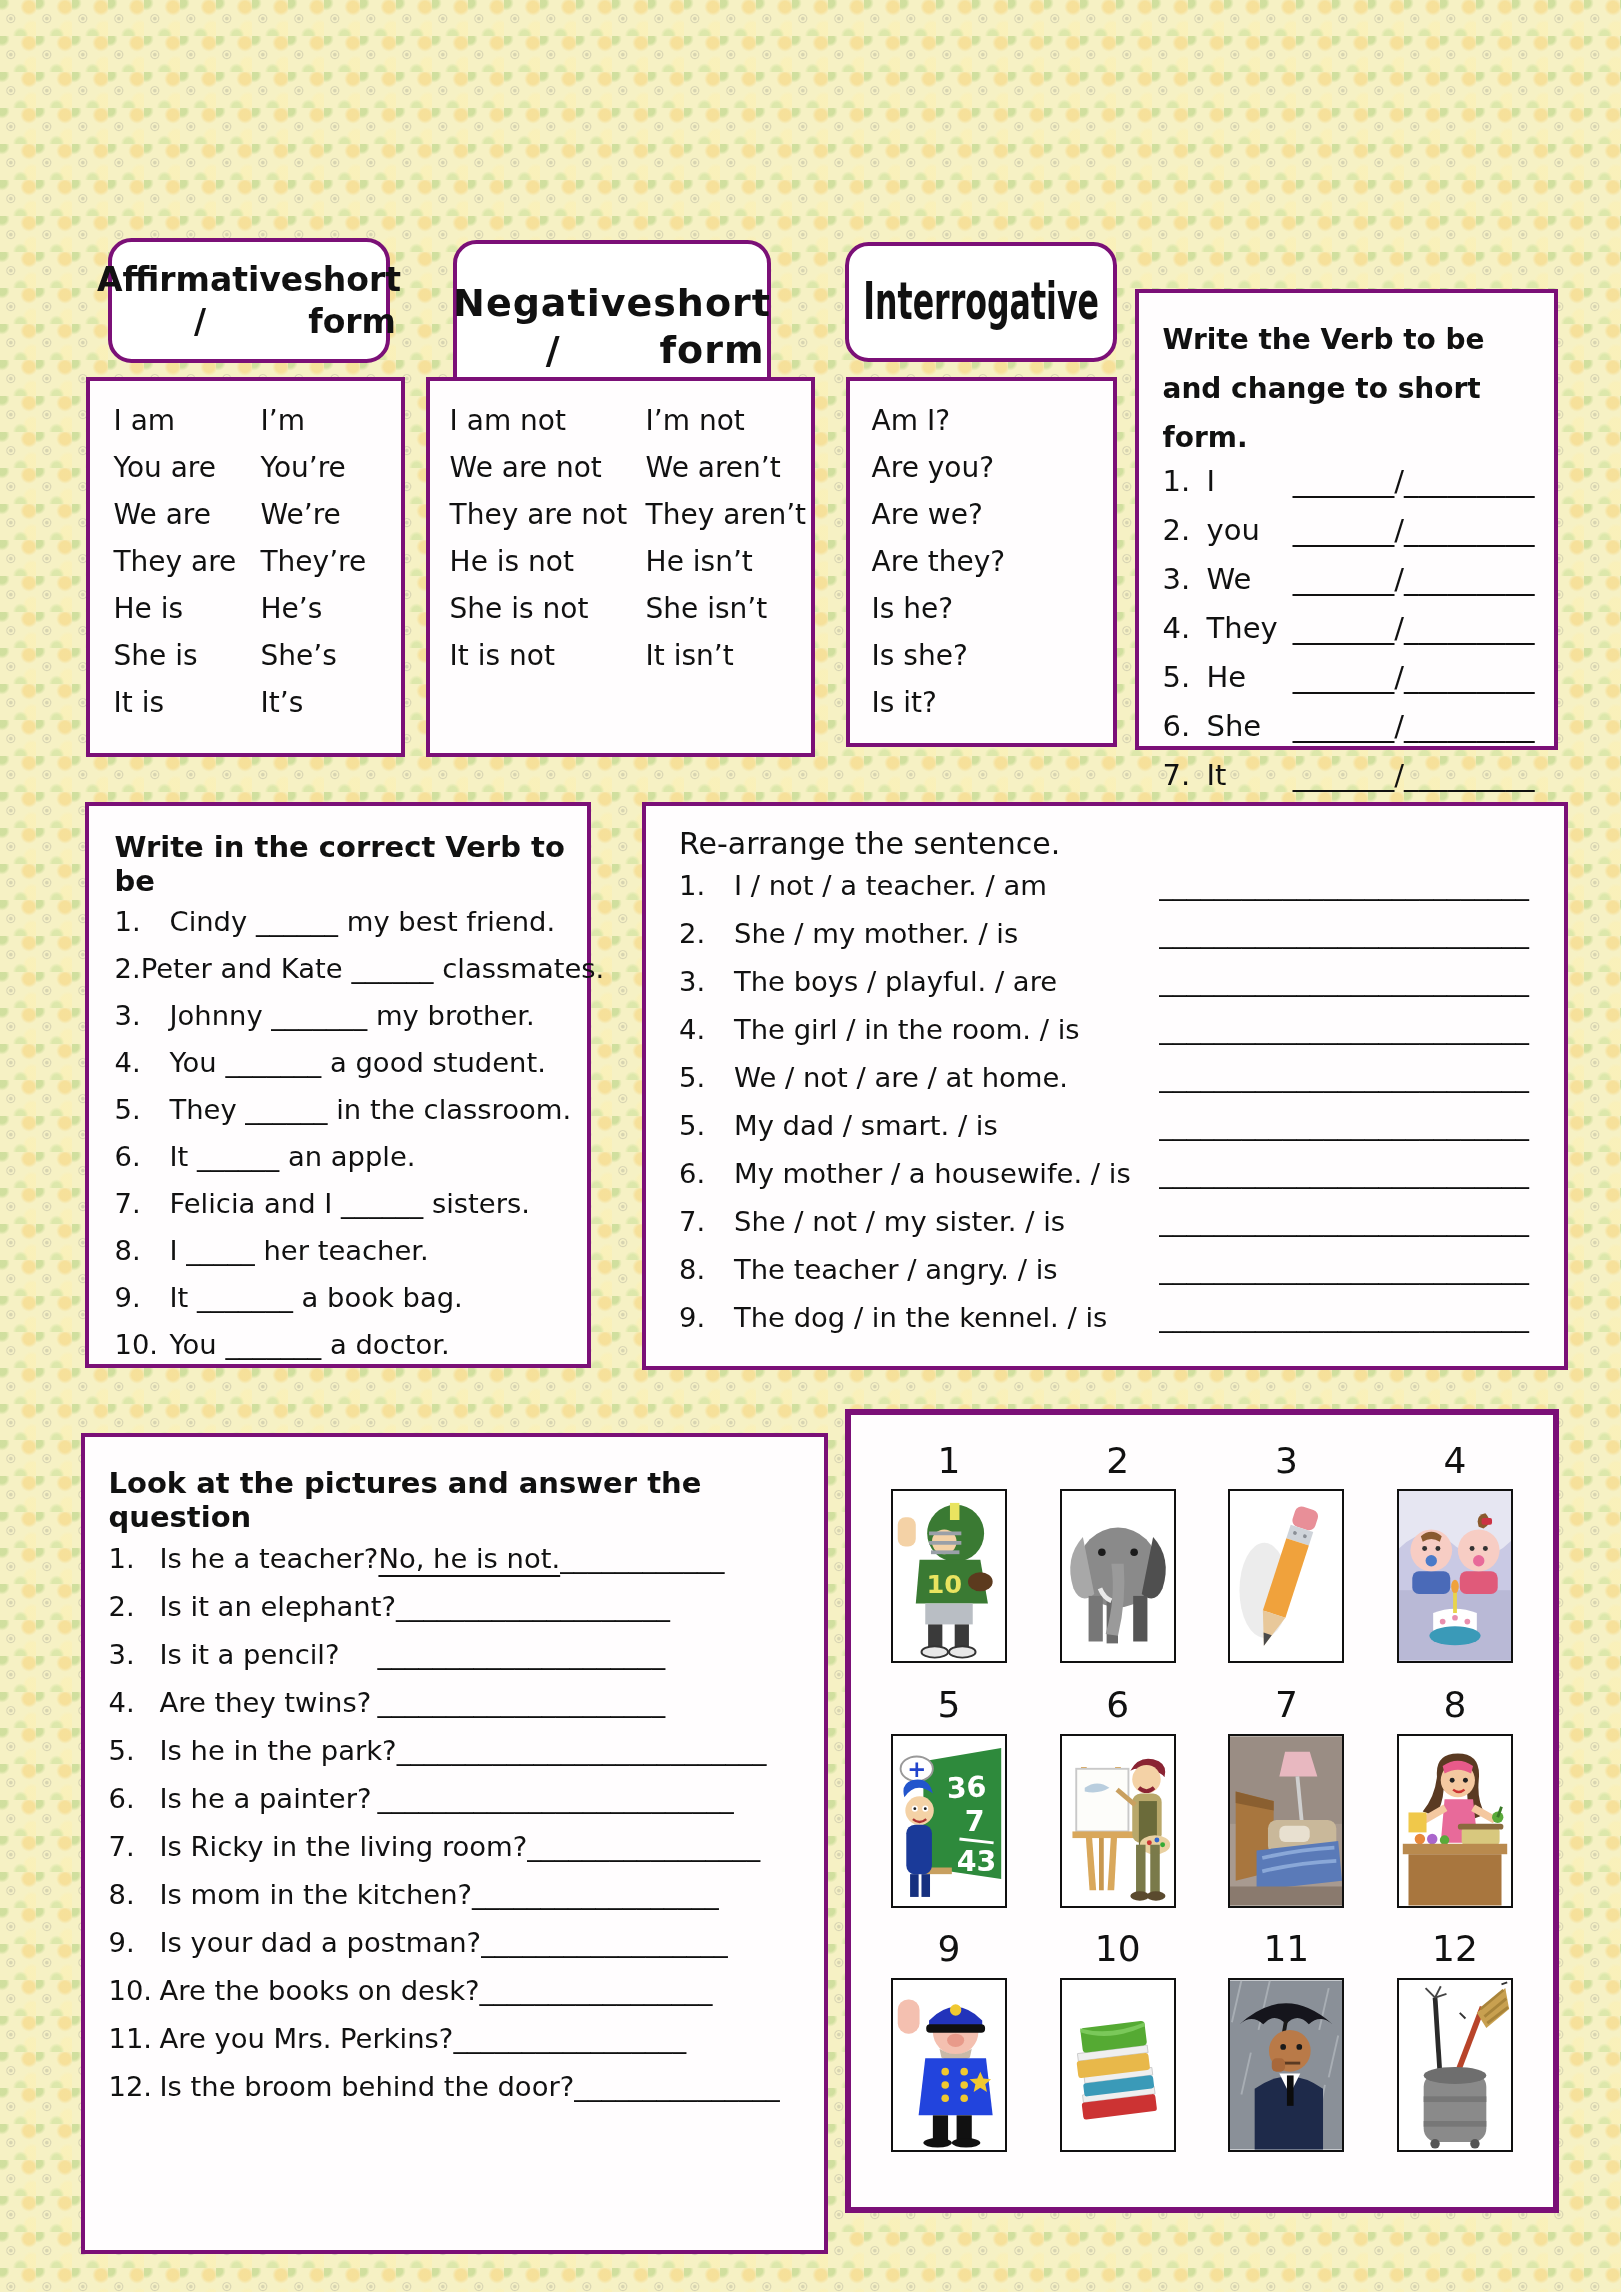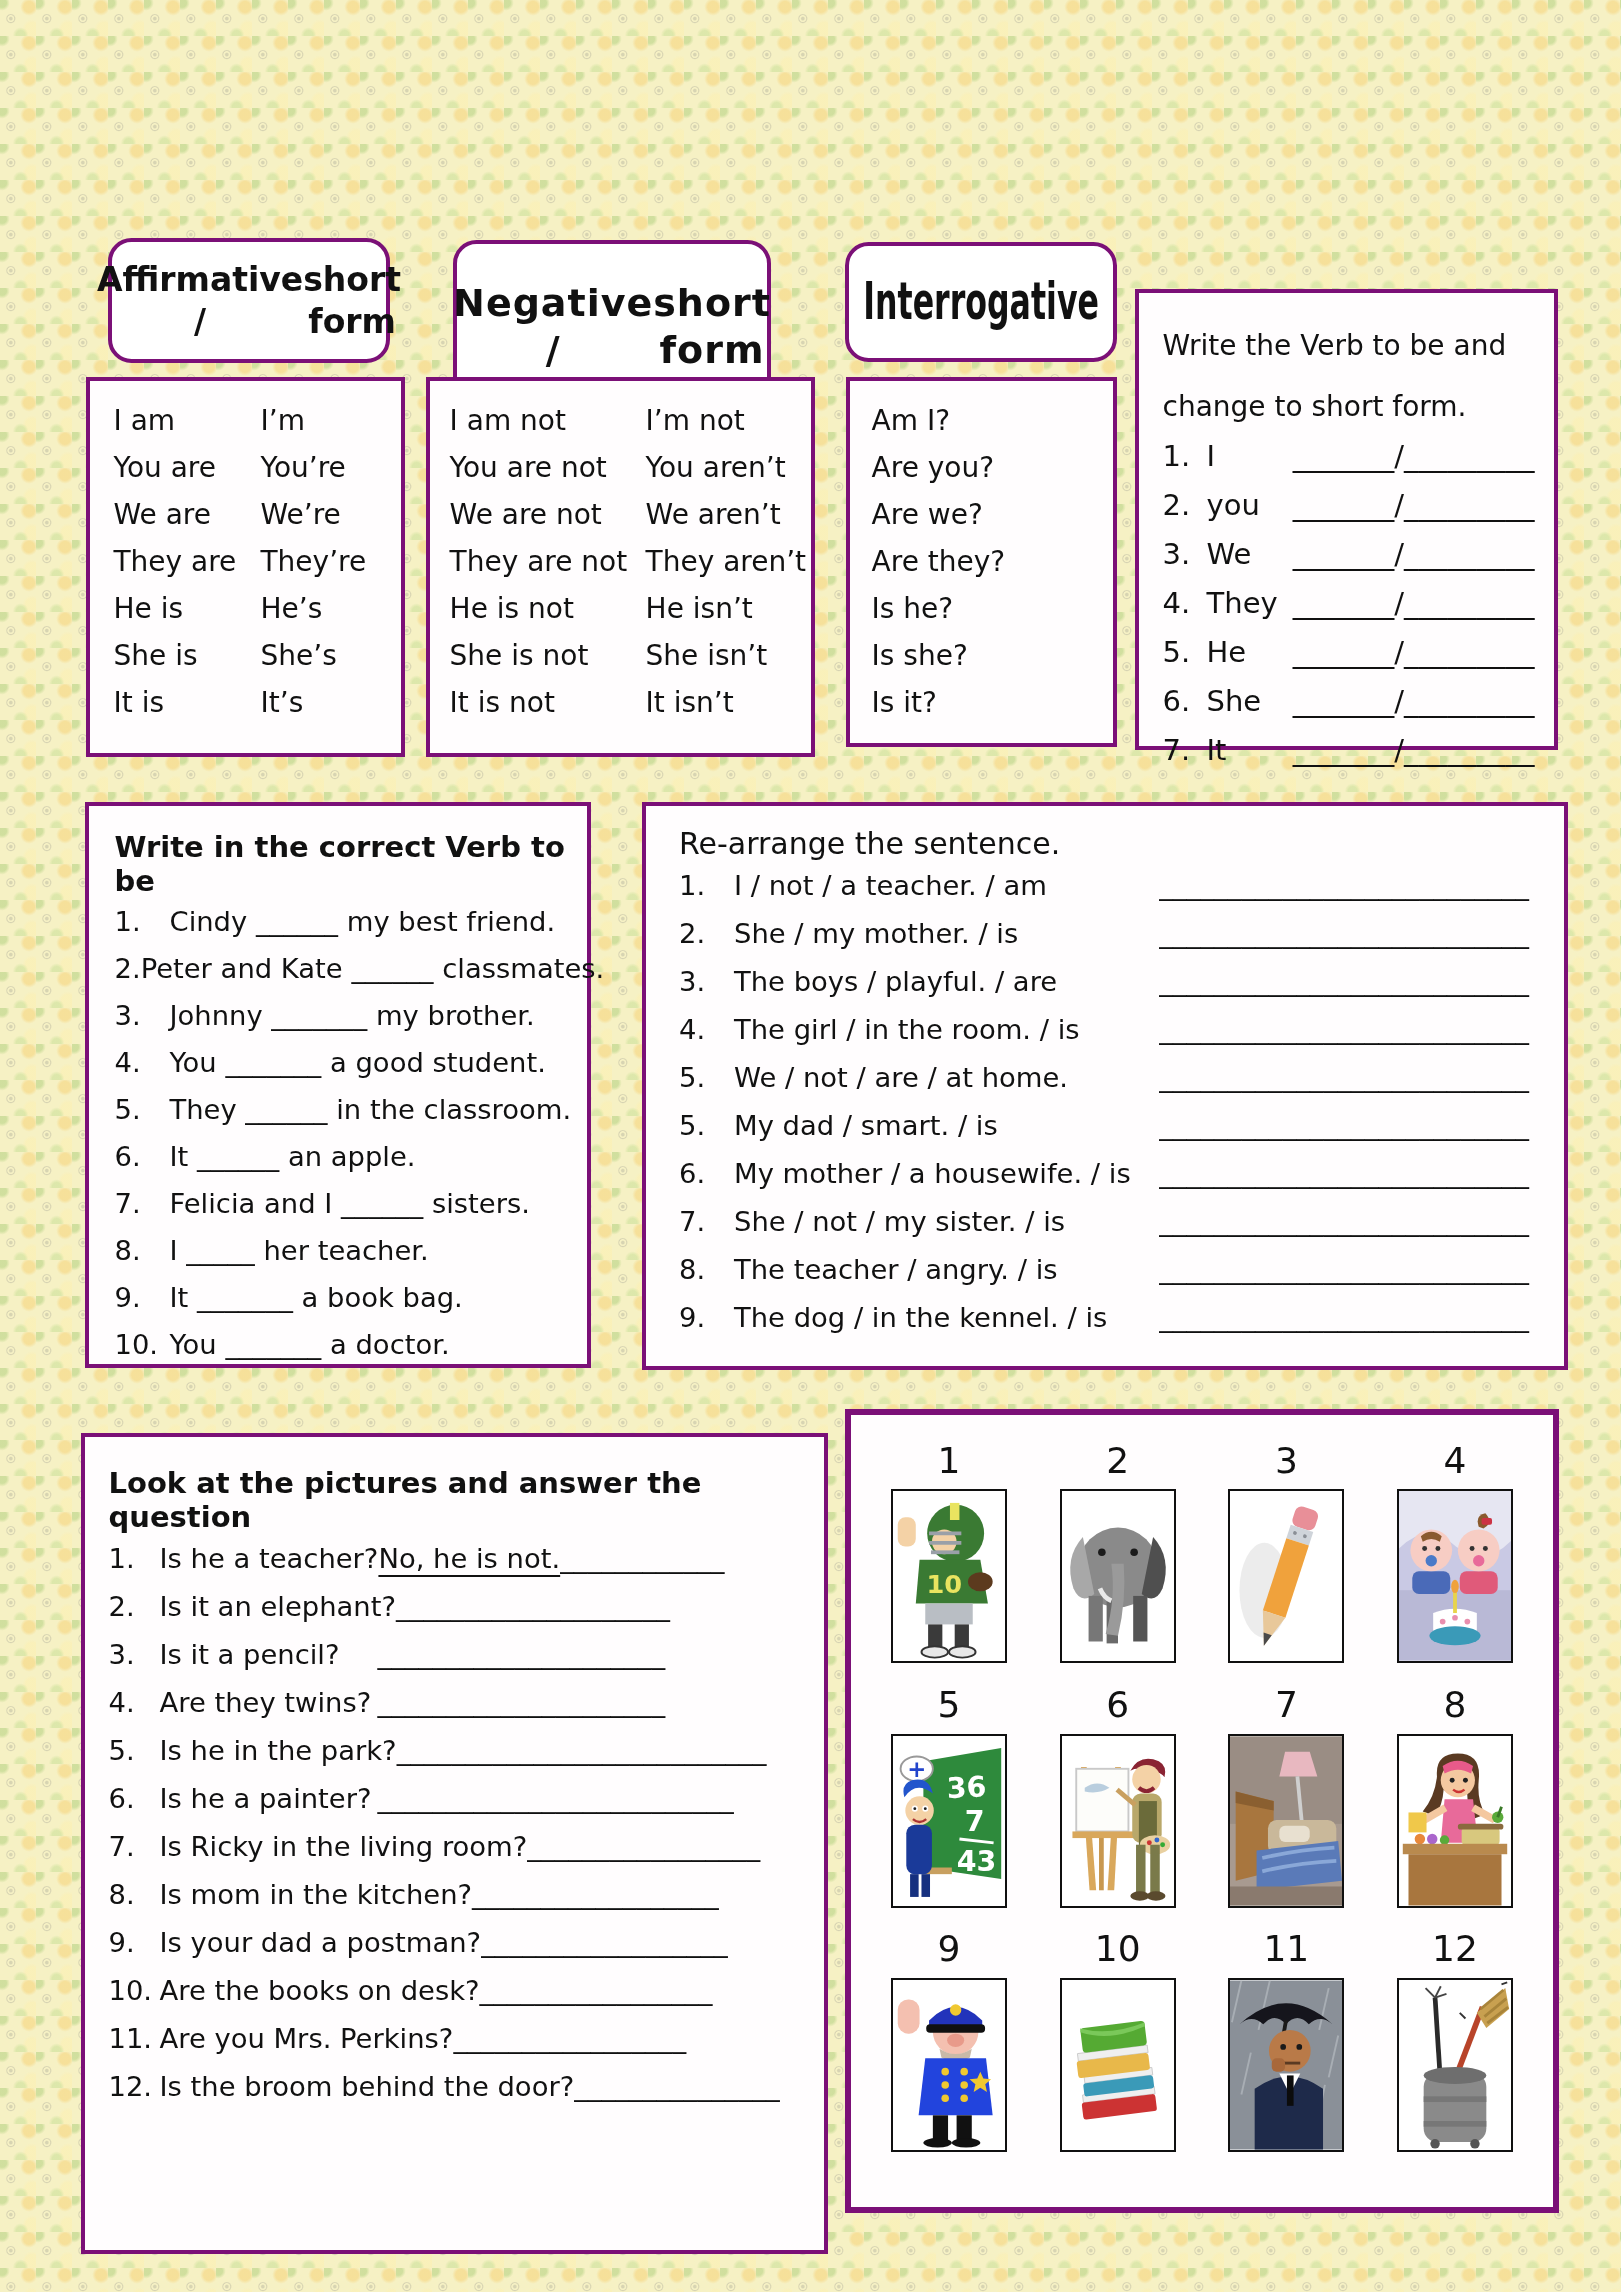--- a/index.html
+++ b/index.html
@@ -46,21 +46,21 @@
   
   .panel{background:#fffdfe;border:4.9px solid #7b1077;}
   .tbl-aff{left:86px;top:377px;width:319px;height:380px;padding:15.7px 0 0 23.5px;}
   .tbl-neg{left:426px;top:377px;width:389px;height:380px;padding:15.7px 0 0 19.6px;}
   .tbl-int{left:846px;top:377px;width:271px;height:370px;padding:15.7px 0 0 21.6px;}
   .vrow{display:flex;font-size:28px;height:47px;align-items:center;white-space:nowrap;}
   .tbl-aff .c1{width:147px;}
   .tbl-neg .c1{width:196px;}
   
   .short-box{left:1135px;top:289px;width:423px;height:461px;padding:21.6px 19.6px 0 23.5px;}
-  .short-title{font-weight:normal;font-size:28px;line-height:61px;}
+  .short-title{font-weight:bold;font-size:28px;line-height:49px;}
   .sf-row{display:flex;font-size:29px;height:47px;align-items:baseline;white-space:nowrap;margin-top:2px;}
   .sf-num{width:45px;}
   .sf-subj{width:88px;}
   .blankline{letter-spacing:0;}
   
   .fill-box{left:85px;top:802px;width:506px;height:566px;padding:23.5px 9.8px 0 25.5px;}
   .ex-title{font-weight:bold;font-size:29px;}
   .f-row{display:flex;font-size:27.4px;height:46px;align-items:center;white-space:nowrap;margin-top:1px;}
   .f-row:first-of-type{margin-top:9.8px;}
   .f-num{width:55px;}
@@ -138,24 +138,20 @@
         <span>It’s</span>
       </div>
   </div>
 
   <div class="abs panel tbl-neg">
     <div class="vrow">
         <span class="c1">I am not</span>
         <span>I’m not</span>
       </div>
     <div class="vrow">
-        <span class="c1">You are not</span>
-        <span>You aren’t</span>
-      </div>
-    <div class="vrow">
         <span class="c1">We are not</span>
         <span>We aren’t</span>
       </div>
     <div class="vrow">
         <span class="c1">They are not</span>
         <span>They aren’t</span>
       </div>
     <div class="vrow">
         <span class="c1">He is not</span>
         <span>He isn’t</span>

